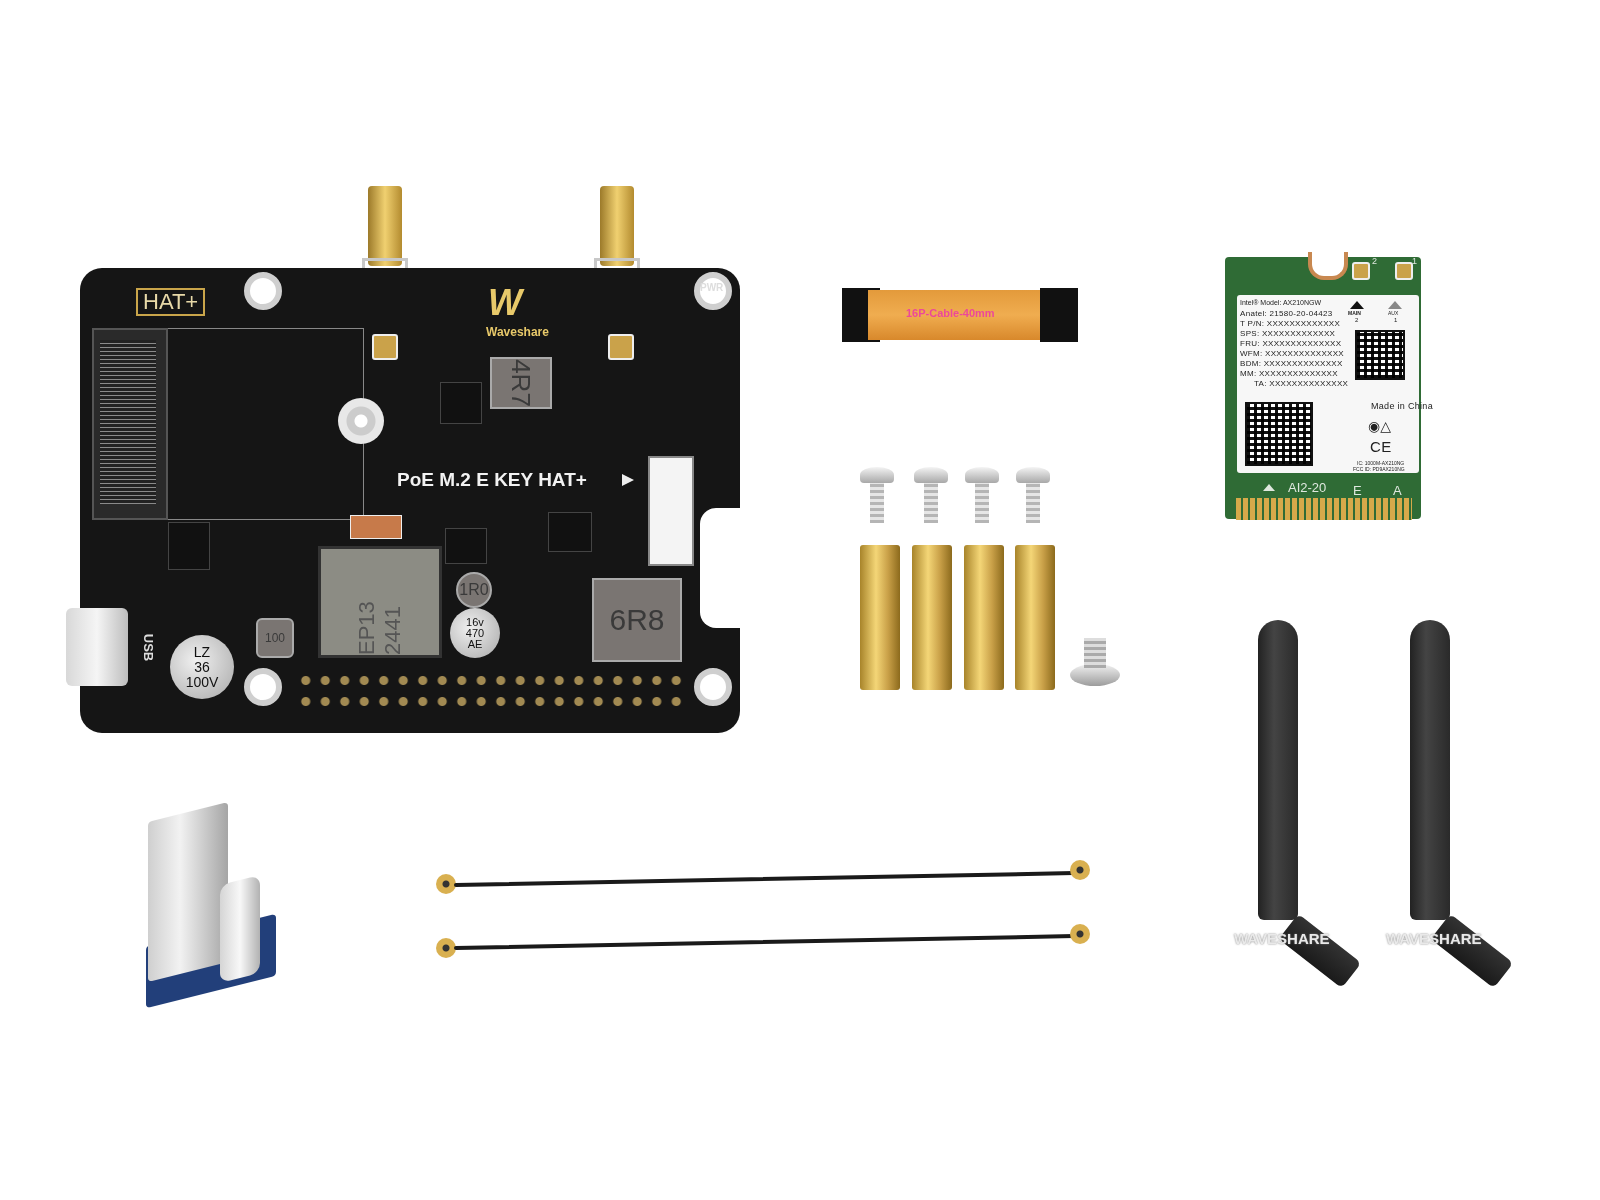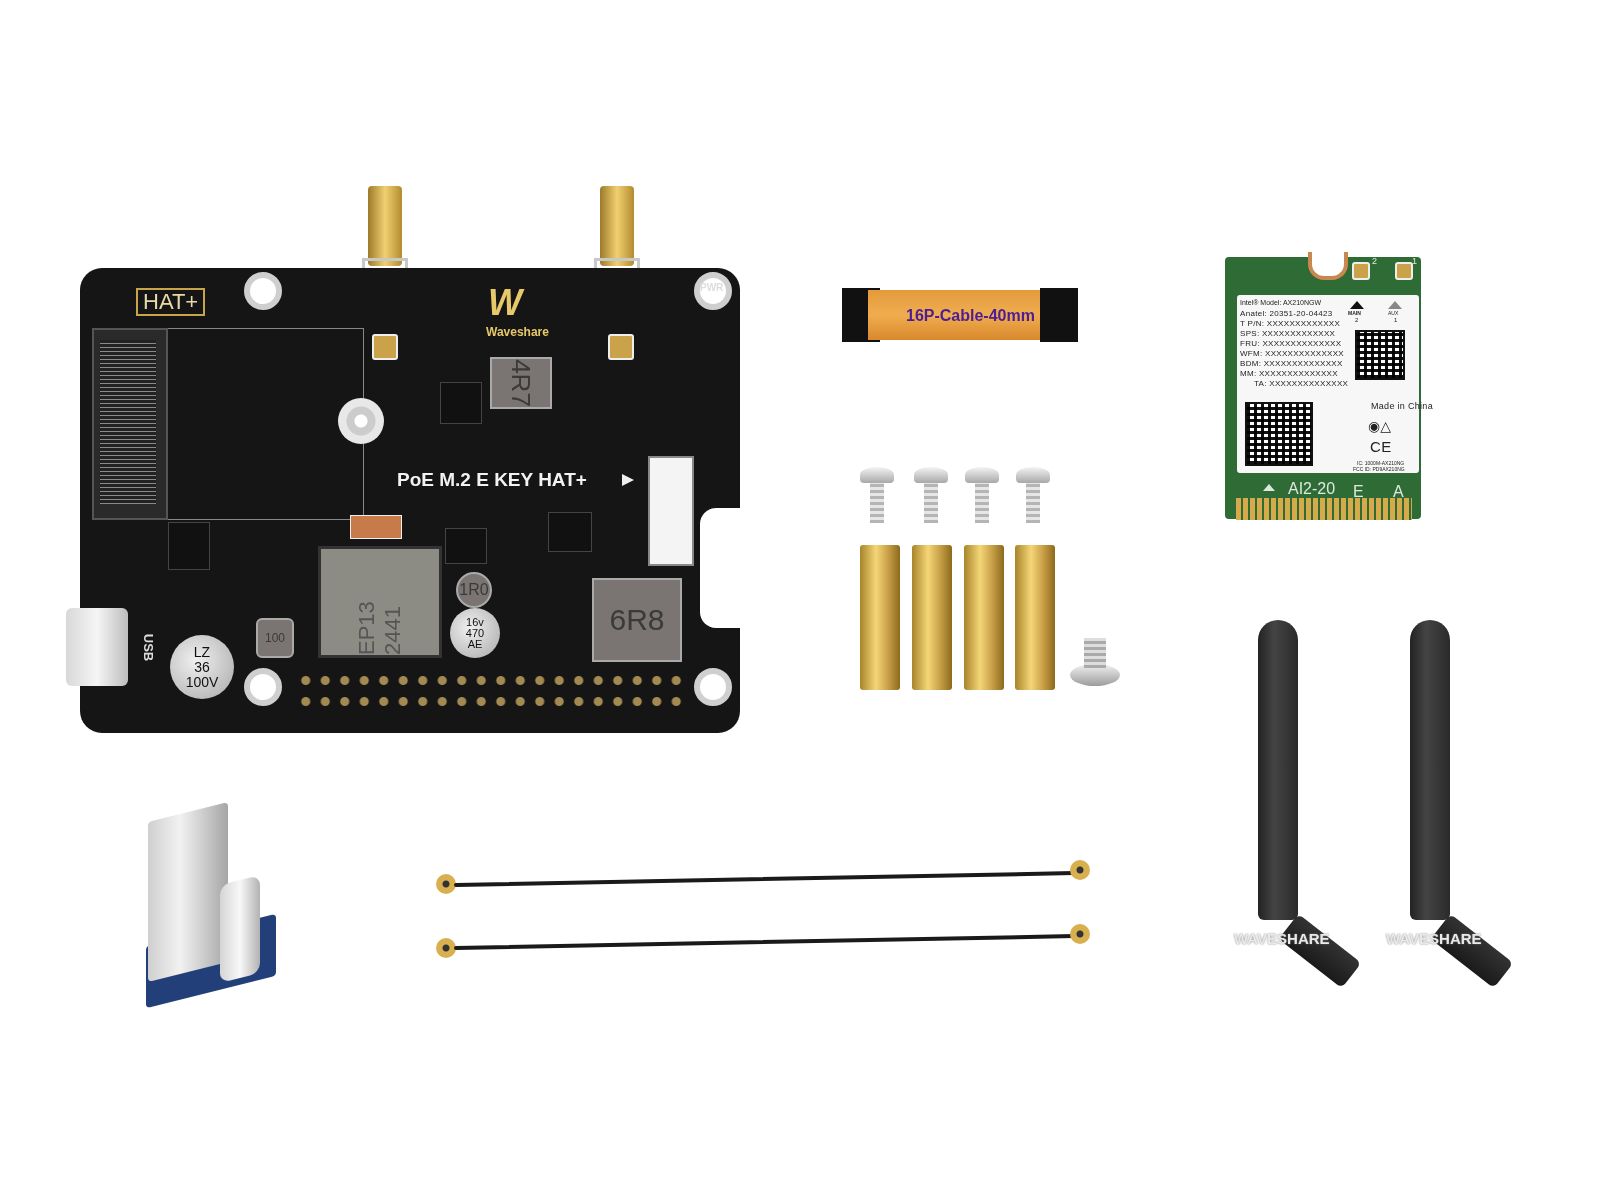--- a/index.html
+++ b/index.html
@@ -29,40 +29,40 @@
   .cap { border-radius: 50%; background: radial-gradient(circle at 40% 40%, #f0f0f0, #a8a8a8); color: #111; font-size: 14px; text-align: center; line-height: 15px; display: flex; align-items: center; justify-content: center; }
   .usbc { left: 66px; top: 608px; width: 62px; height: 78px; background: linear-gradient(90deg, #d8d8d8, #f5f5f5, #bdbdbd); border-radius: 6px; }
   .fpc { left: 648px; top: 456px; width: 42px; height: 106px; background: #f4f4f4; border: 2px solid #888; }
   .header { left: 296px; top: 670px; width: 390px; height: 42px; background: radial-gradient(circle, #a28a52 0 4px, transparent 5px) 0 0 / 19.5px 21px; }
   .chip { background: #111; border: 1px solid #444; }
   .smd { background: #c9c9c9; border: 1px solid #eee; }
 
   
   .cable-end { top: 288px; width: 38px; height: 54px; background: #111; }
   .cable-mid { left: 868px; top: 290px; width: 184px; height: 50px; background: linear-gradient(180deg, #e39a3b, #f0ad50, #d8882b); }
-  .cable-text { left: 906px; top: 307px; color: #4c1d95; font-size: 16px; font-weight: bold; }
+  .cable-text { left: 906px; top: 307px; color: #ec4899; font-size: 11px; font-weight: bold; }
 
   
   .screw { width: 34px; height: 60px; }
   .screw-head { width: 34px; height: 16px; background: linear-gradient(180deg, #f4f4f4, #a8a8a8); border-radius: 50% 50% 4px 4px; }
   .screw-shaft { margin-left: 10px; width: 14px; height: 40px; background: repeating-linear-gradient(0deg, #b5b5b5 0 3px, #e6e6e6 3px 6px); }
   .standoff { width: 40px; height: 145px; background: linear-gradient(90deg, #a8842a, #f4d677 40%, #c9a048 70%, #8c6a1c); border-radius: 3px; }
   .loose-screw { left: 1070px; top: 638px; width: 50px; height: 52px; }
 
   
   .card { left: 1225px; top: 257px; width: 196px; height: 262px; background: #2f6b35; border-radius: 4px; }
   .card-notch { left: 1308px; top: 252px; width: 32px; height: 24px; background: #fff; border-radius: 0 0 16px 16px; border: 4px solid #c88850; border-top: none; }
   .label { left: 1237px; top: 295px; width: 182px; height: 178px; background: #f7f7f7; border-radius: 3px; }
   .lbl-t { font-size: 7px; color: #222; left: 1240px; }
   .lbl-m { font-size: 8px; color: #222; left: 1240px; letter-spacing: 0.3px; }
   .qr { background: #fff; border: 2px solid #111; box-sizing: border-box;
         background-image: repeating-linear-gradient(90deg, #111 0 3px, transparent 3px 7px), repeating-linear-gradient(0deg, #111 0 3px, transparent 3px 6px);
         background-blend-mode: multiply; }
   .gold-edge { left: 1236px; top: 498px; width: 176px; height: 22px; background: repeating-linear-gradient(90deg, #d6a94a 0 5px, #2f6b35 5px 7px); }
-  .card-silk { color: #dfe8df; font-size: 16px; }
+  .card-silk { color: #dfe8df; font-size: 13px; }
 
   
   .ant-body { width: 40px; height: 300px; background: linear-gradient(90deg, #222, #444 40%, #2a2a2a); border-radius: 20px 20px 6px 6px; }
   .ant-joint { width: 80px; height: 32px; background: linear-gradient(180deg, #333, #1a1a1a); border-radius: 6px; transform: rotate(38deg); }
   .wm { color: #e9e9e9; font-size: 15px; font-weight: bold; text-shadow: 0 0 2px #777; }
 
   
   .wire { height: 4px; background: #1a1a1a; border-radius: 2px; transform-origin: left center; }
   .ipex { width: 20px; height: 20px; background: radial-gradient(circle, #333 0 3px, #d9b050 4px); border-radius: 50%; }
 
@@ -173,21 +173,21 @@
 <div>
   <div class="abs card"></div>
   <div class="abs card-notch"></div>
   <div class="abs ufl" style="left:1352px;top:262px;width:14px;height:14px;"></div>
   <div class="abs card-silk" style="left:1372px;top:256px;font-size:9px;">2</div>
   <div class="abs ufl" style="left:1395px;top:262px;width:14px;height:14px;"></div>
   <div class="abs card-silk" style="left:1412px;top:256px;font-size:9px;">1</div>
 
   <div class="abs label"></div>
   <div class="abs lbl-t" style="top:299px;">Intel® Model: AX210NGW</div>
-  <div class="abs lbl-m" style="top:309px;">Anatel: 20351-20-04423</div>
+  <div class="abs lbl-m" style="top:309px;">Anatel: 21580-20-04423</div>
   <div class="abs lbl-m" style="top:319px;">T P/N: XXXXXXXXXXXXX</div>
   <div class="abs lbl-m" style="top:329px;">SPS: XXXXXXXXXXXXX</div>
   <div class="abs lbl-m" style="top:339px;">FRU: XXXXXXXXXXXXXX</div>
   <div class="abs lbl-m" style="top:349px;">WFM: XXXXXXXXXXXXXX</div>
   <div class="abs lbl-m" style="top:359px;">BDM: XXXXXXXXXXXXXX</div>
   <div class="abs lbl-m" style="top:369px;">MM: XXXXXXXXXXXXXX</div>
   <div class="abs lbl-m" style="top:379px;margin-left:14px;">TA: XXXXXXXXXXXXXX</div>
 
   <div class="abs" style="left:1350px;top:301px;width:0;height:0;border-left:7px solid transparent;border-right:7px solid transparent;border-bottom:8px solid #111;"></div>
   <div class="abs lbl-t" style="left:1348px;top:310px;font-size:5px;font-weight:bold;">MAIN</div>

